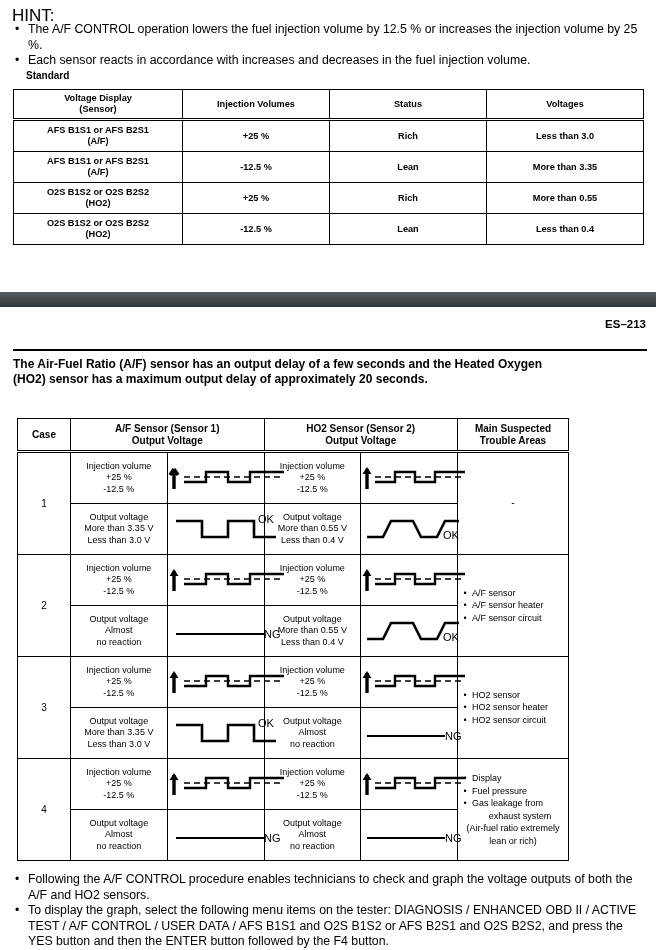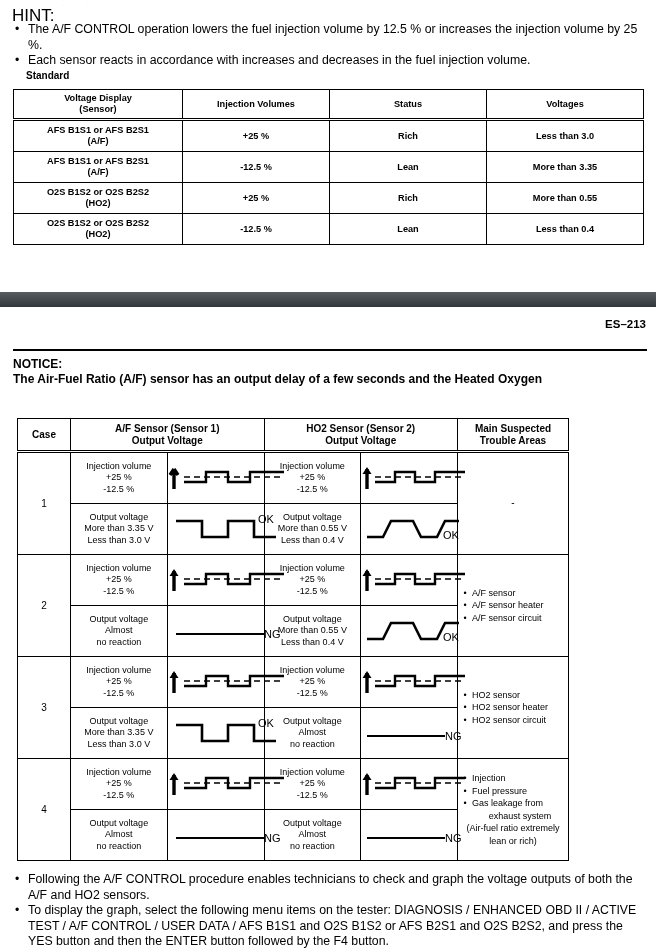--- a/index.html
+++ b/index.html
@@ -275,22 +275,22 @@
 </table>
 
 <div class="dark-bar"></div>
 
 <div class="page-head">
   <div class="ph-page">ES–213</div>
 </div>
 <div class="ph-rule"></div>
 
 <div class="notice">
-  <div>NOTICE:</div>
   <div>The Air-Fuel Ratio (A/F) sensor has an output delay of a few seconds and the Heated Oxygen</div>
+  <div>(HO2) sensor has a maximum output delay of approximately 20 seconds.</div>
 </div>
 
 <table class="case-table">
   <thead>
     <tr>
       <th class="col-case" rowspan="1">Case</th>
       <th colspan="2">
         <div>A/F Sensor (Sensor 1)</div>
         <div>Output Voltage</div>
       </th>
@@ -521,21 +521,21 @@
         <svg width="112" height="34" viewBox="0 0 112 34">
           <path d="M6 8 L6 28" stroke="#000" stroke-width="3.4" fill="none"></path>
           <path d="M6 6 L1.5 13 L10.5 13 Z" fill="#000"></path>
           <path d="M14 21 L34 21 L34 11 L54 11 L54 21 L74 21 L74 11 L104 11" stroke="#000" stroke-width="2.4" fill="none"></path>
           <path d="M14 16 L104 16" stroke="#000" stroke-width="1.7" fill="none" stroke-dasharray="6,4"></path>
         </svg>
       </td>
       <td class="col-trb trb-cell" rowspan="2">
         <div class="t-row">
           <span class="t-dot">•</span>
-          <span>Injection</span>
+          <span>Display</span>
         </div>
         <div class="t-row">
           <span class="t-dot">•</span>
           <span>Fuel pressure</span>
         </div>
         <div class="t-row">
           <span class="t-dot">•</span>
           <span>Gas leakage from</span>
         </div>
         <div class="t-cont">exhaust system</div>

